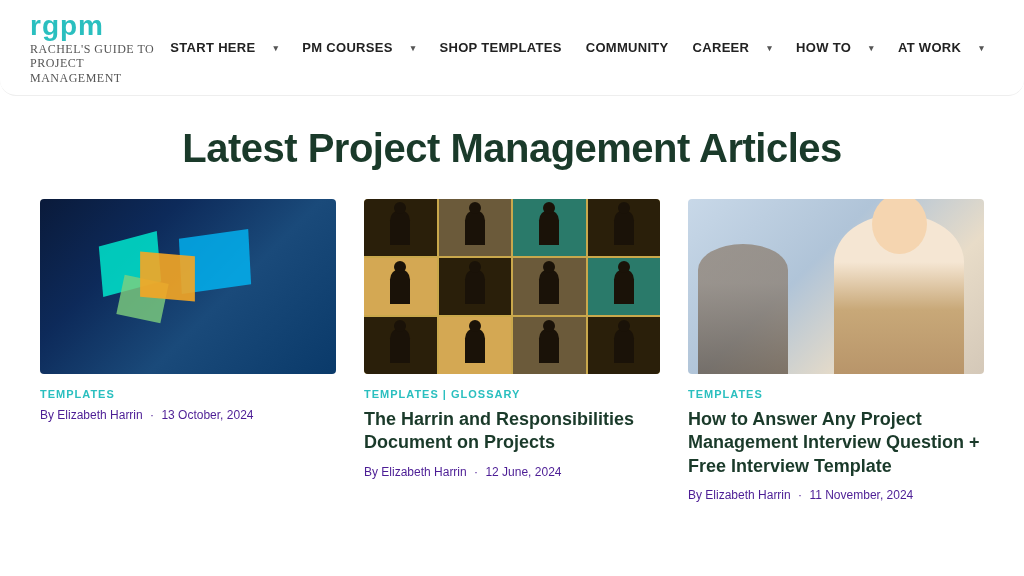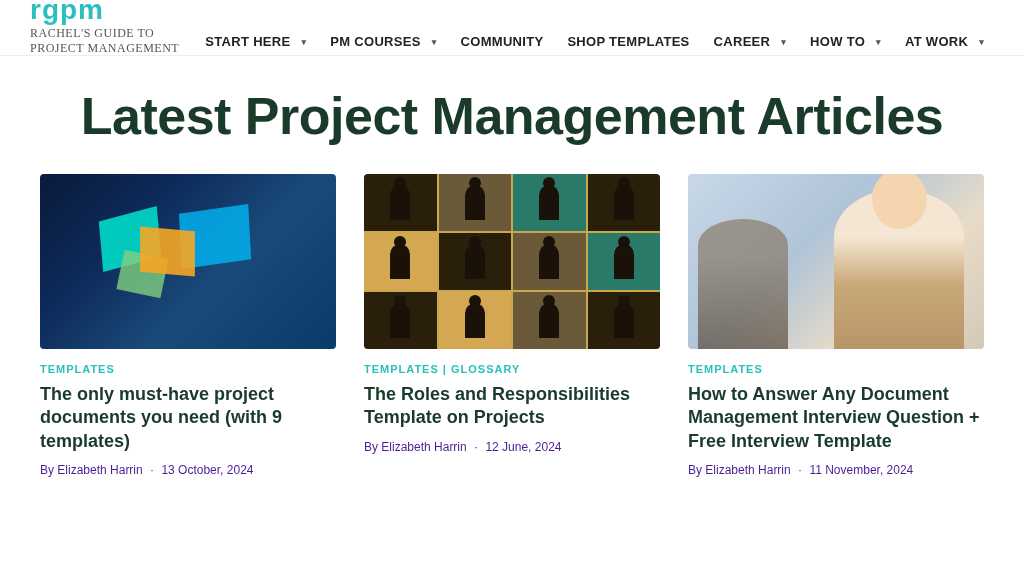--- a/index.html
+++ b/index.html
@@ -1,25 +1,26 @@
 <!DOCTYPE html>
 <html><head>
   <meta charset="utf-8">
   <style>
     * { margin: 0; padding: 0; box-sizing: border-box; }
     body { font-family: 'Georgia', serif; background: #fff; width: 1024px; height: 576px; overflow: hidden; }
 
     
     header {
       display: flex;
-      align-items: flex-end;
+      align-items: center;
       padding: 0 30px;
-      height: 56px;
+      height: 96px;
       border-bottom: 1px solid #eee;
       background: #fff;
+      border-radius: 16px;
     }
     .logo-area {
       display: flex;
       flex-direction: column;
       min-width: 120px;
     }
     .logo-text {
       font-size: 28px;
       font-weight: 900;
       color: #2abfbf;
@@ -35,21 +36,21 @@
     }
     nav {
       display: flex;
       align-items: center;
       gap: 4px;
       margin-left: auto;
     }
     .nav-item {
       display: flex;
       align-items: center;
-      gap: 11px;
+      gap: 18px;
       padding: 6px 10px;
       font-size: 13px;
       font-weight: 600;
       color: #222;
       cursor: pointer;
       white-space: nowrap;
       font-family: Arial, sans-serif;
       text-transform: uppercase;
       letter-spacing: 0.3px;
     }
@@ -57,21 +58,21 @@
       font-size: 9px;
       color: #555;
     }
 
     
     main {
       padding: 30px 40px 20px;
     }
     .page-title {
       text-align: center;
-      font-size: 52px;
+      font-size: 40px;
       font-weight: 900;
       color: #1a3a2a;
       margin-bottom: 28px;
       font-family: Arial, sans-serif;
       letter-spacing: -0.5px;
     }
 
     
     .articles-grid {
       display: grid;
@@ -234,24 +235,24 @@
   <nav>
     <div class="nav-item">
       <span>START HERE</span>
       <span class="chevron">▾</span>
     </div>
     <div class="nav-item">
       <span>PM COURSES</span>
       <span class="chevron">▾</span>
     </div>
     <div class="nav-item">
+      <span>SHOP TEMPLATES</span>
+    </div>
+    <div class="nav-item">
       <span>COMMUNITY</span>
-    </div>
-    <div class="nav-item">
-      <span>SHOP TEMPLATES</span>
     </div>
     <div class="nav-item">
       <span>CAREER</span>
       <span class="chevron">▾</span>
     </div>
     <div class="nav-item">
       <span>HOW TO</span>
       <span class="chevron">▾</span>
     </div>
     <div class="nav-item">
@@ -265,21 +266,20 @@
   <h1 class="page-title">Latest Project Management Articles</h1>
 
   <div class="articles-grid">
 
     <article class="article-card">
       <div class="article-image img-1">
         <div class="img-1-overlay"></div>
         <div class="img-1-overlay2"></div>
       </div>
       <div class="article-category">TEMPLATES</div>
-      <div class="article-title">The only must-have project documents you need (with 9 templates)</div>
       <div class="article-meta">
         <span>By Elizabeth Harrin</span>
         <span class="dot">·</span>
         <span>13 October, 2024</span>
       </div>
     </article>
 
     <article class="article-card">
       <div class="article-image img-2">
         <div class="img-2-cell dark">
@@ -313,35 +313,35 @@
             <div class="silhouette"></div>
           </div>
         <div class="img-2-cell medium">
             <div class="silhouette"></div>
           </div>
         <div class="img-2-cell dark">
             <div class="silhouette"></div>
           </div>
       </div>
       <div class="article-category">TEMPLATES | GLOSSARY</div>
-      <div class="article-title">The Roles and Responsibilities Template on Projects</div>
+      <div class="article-title">The Harrin and Responsibilities Document on Projects</div>
       <div class="article-meta">
         <span>By Elizabeth Harrin</span>
         <span class="dot">·</span>
         <span>12 June, 2024</span>
       </div>
     </article>
 
     <article class="article-card">
       <div class="article-image img-3">
         <div class="img-3-person2"></div>
         <div class="img-3-person1"></div>
       </div>
       <div class="article-category">TEMPLATES</div>
-      <div class="article-title">How to Answer Any Document Management Interview Question + Free Interview Template</div>
+      <div class="article-title">How to Answer Any Project Management Interview Question + Free Interview Template</div>
       <div class="article-meta">
         <span>By Elizabeth Harrin</span>
         <span class="dot">·</span>
         <span>11 November, 2024</span>
       </div>
     </article>
 
   </div>
 </main>
 

